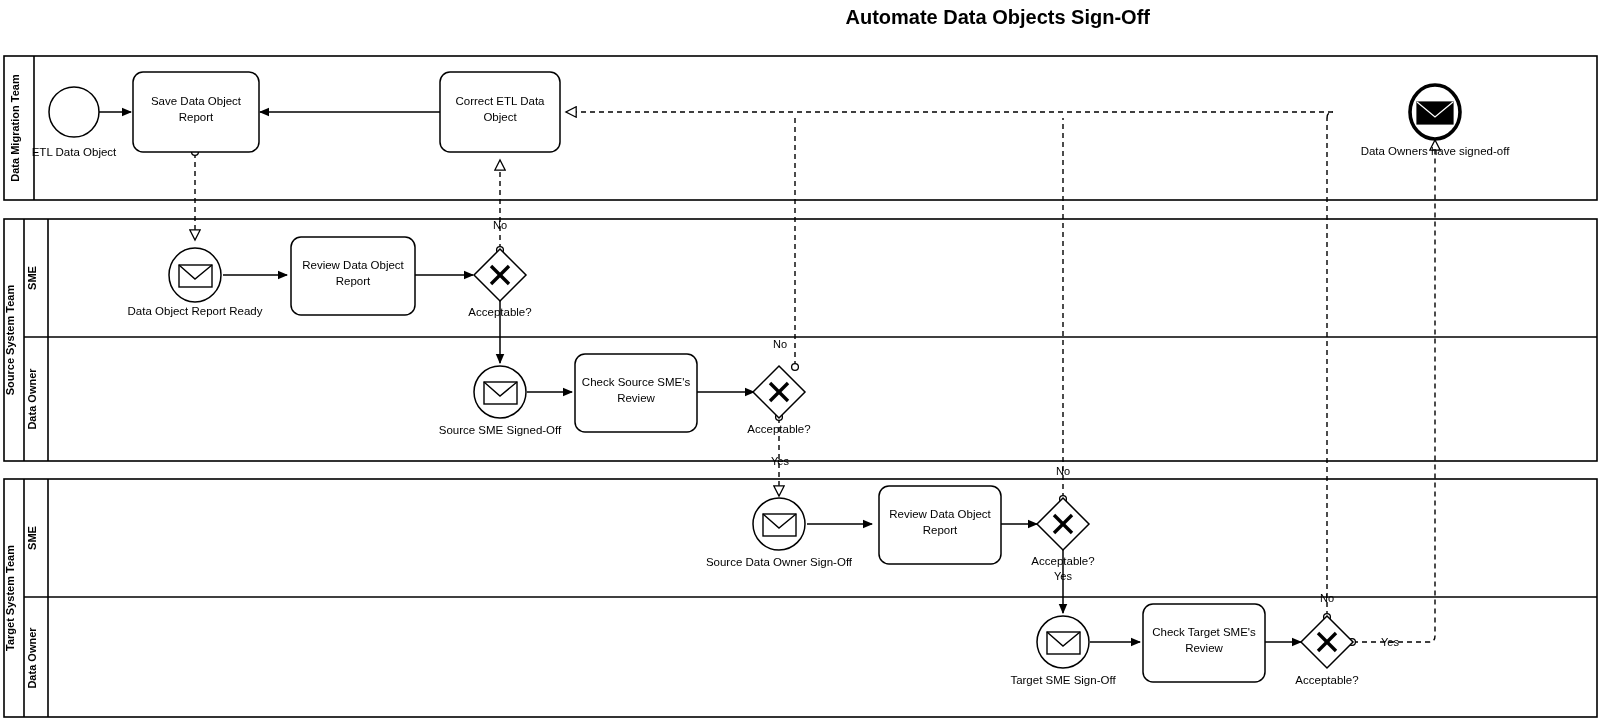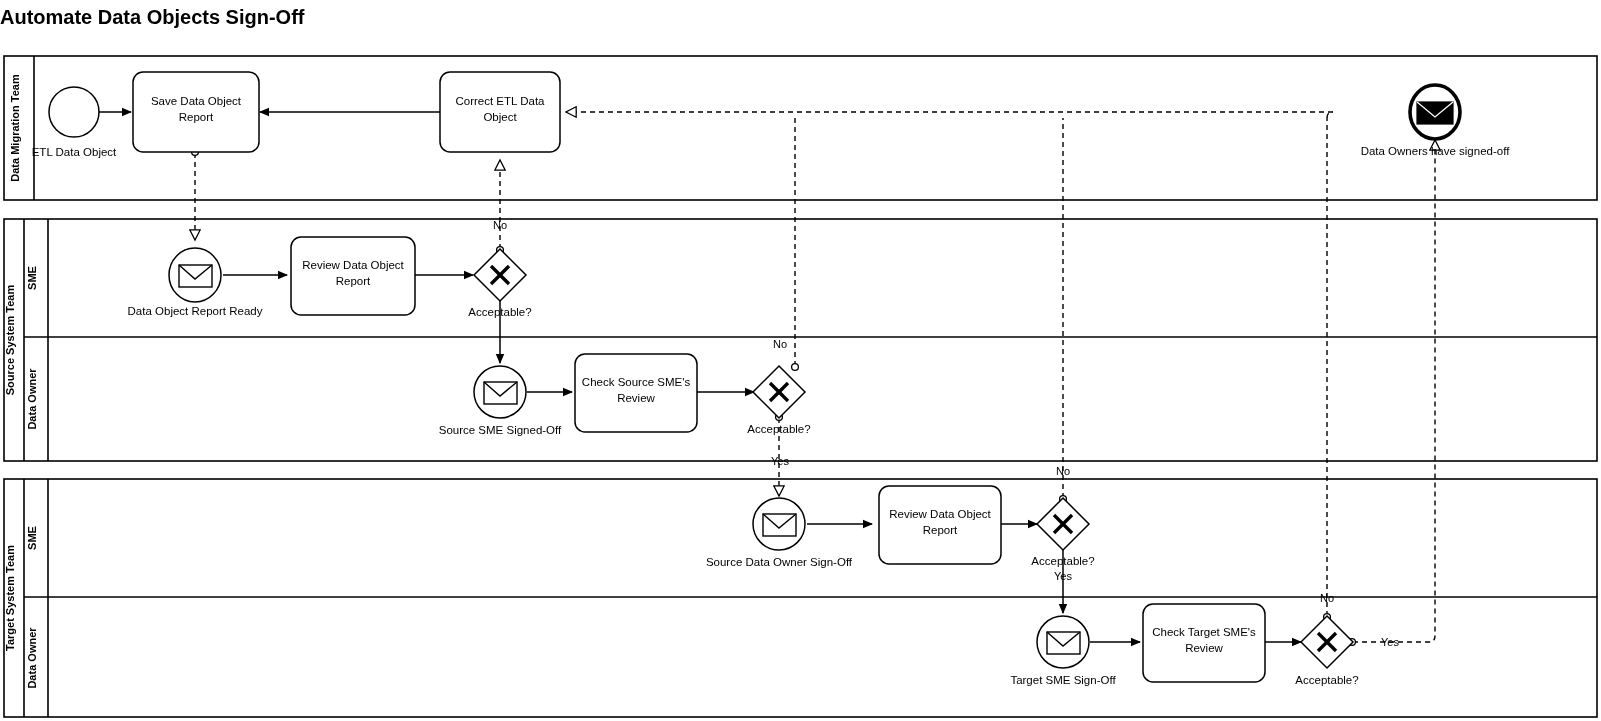--- a/index.html
+++ b/index.html
@@ -12,21 +12,21 @@
     position: relative;
     width: 1601px;
     height: 721px;
     background: #ffffff;
     overflow: hidden;
   }
   #diagram-title {
     position: absolute;
     left: 0; top: 6px;
     width: 1150px;
-    text-align: left;
+    text-align: right;
     font-size: 20px;
     font-weight: bold;
     color: #000000;
     letter-spacing: 0px;
   }
   svg#bpmn {
     position: absolute;
     left: 0; top: 0;
     width: 1601px;
     height: 721px;

